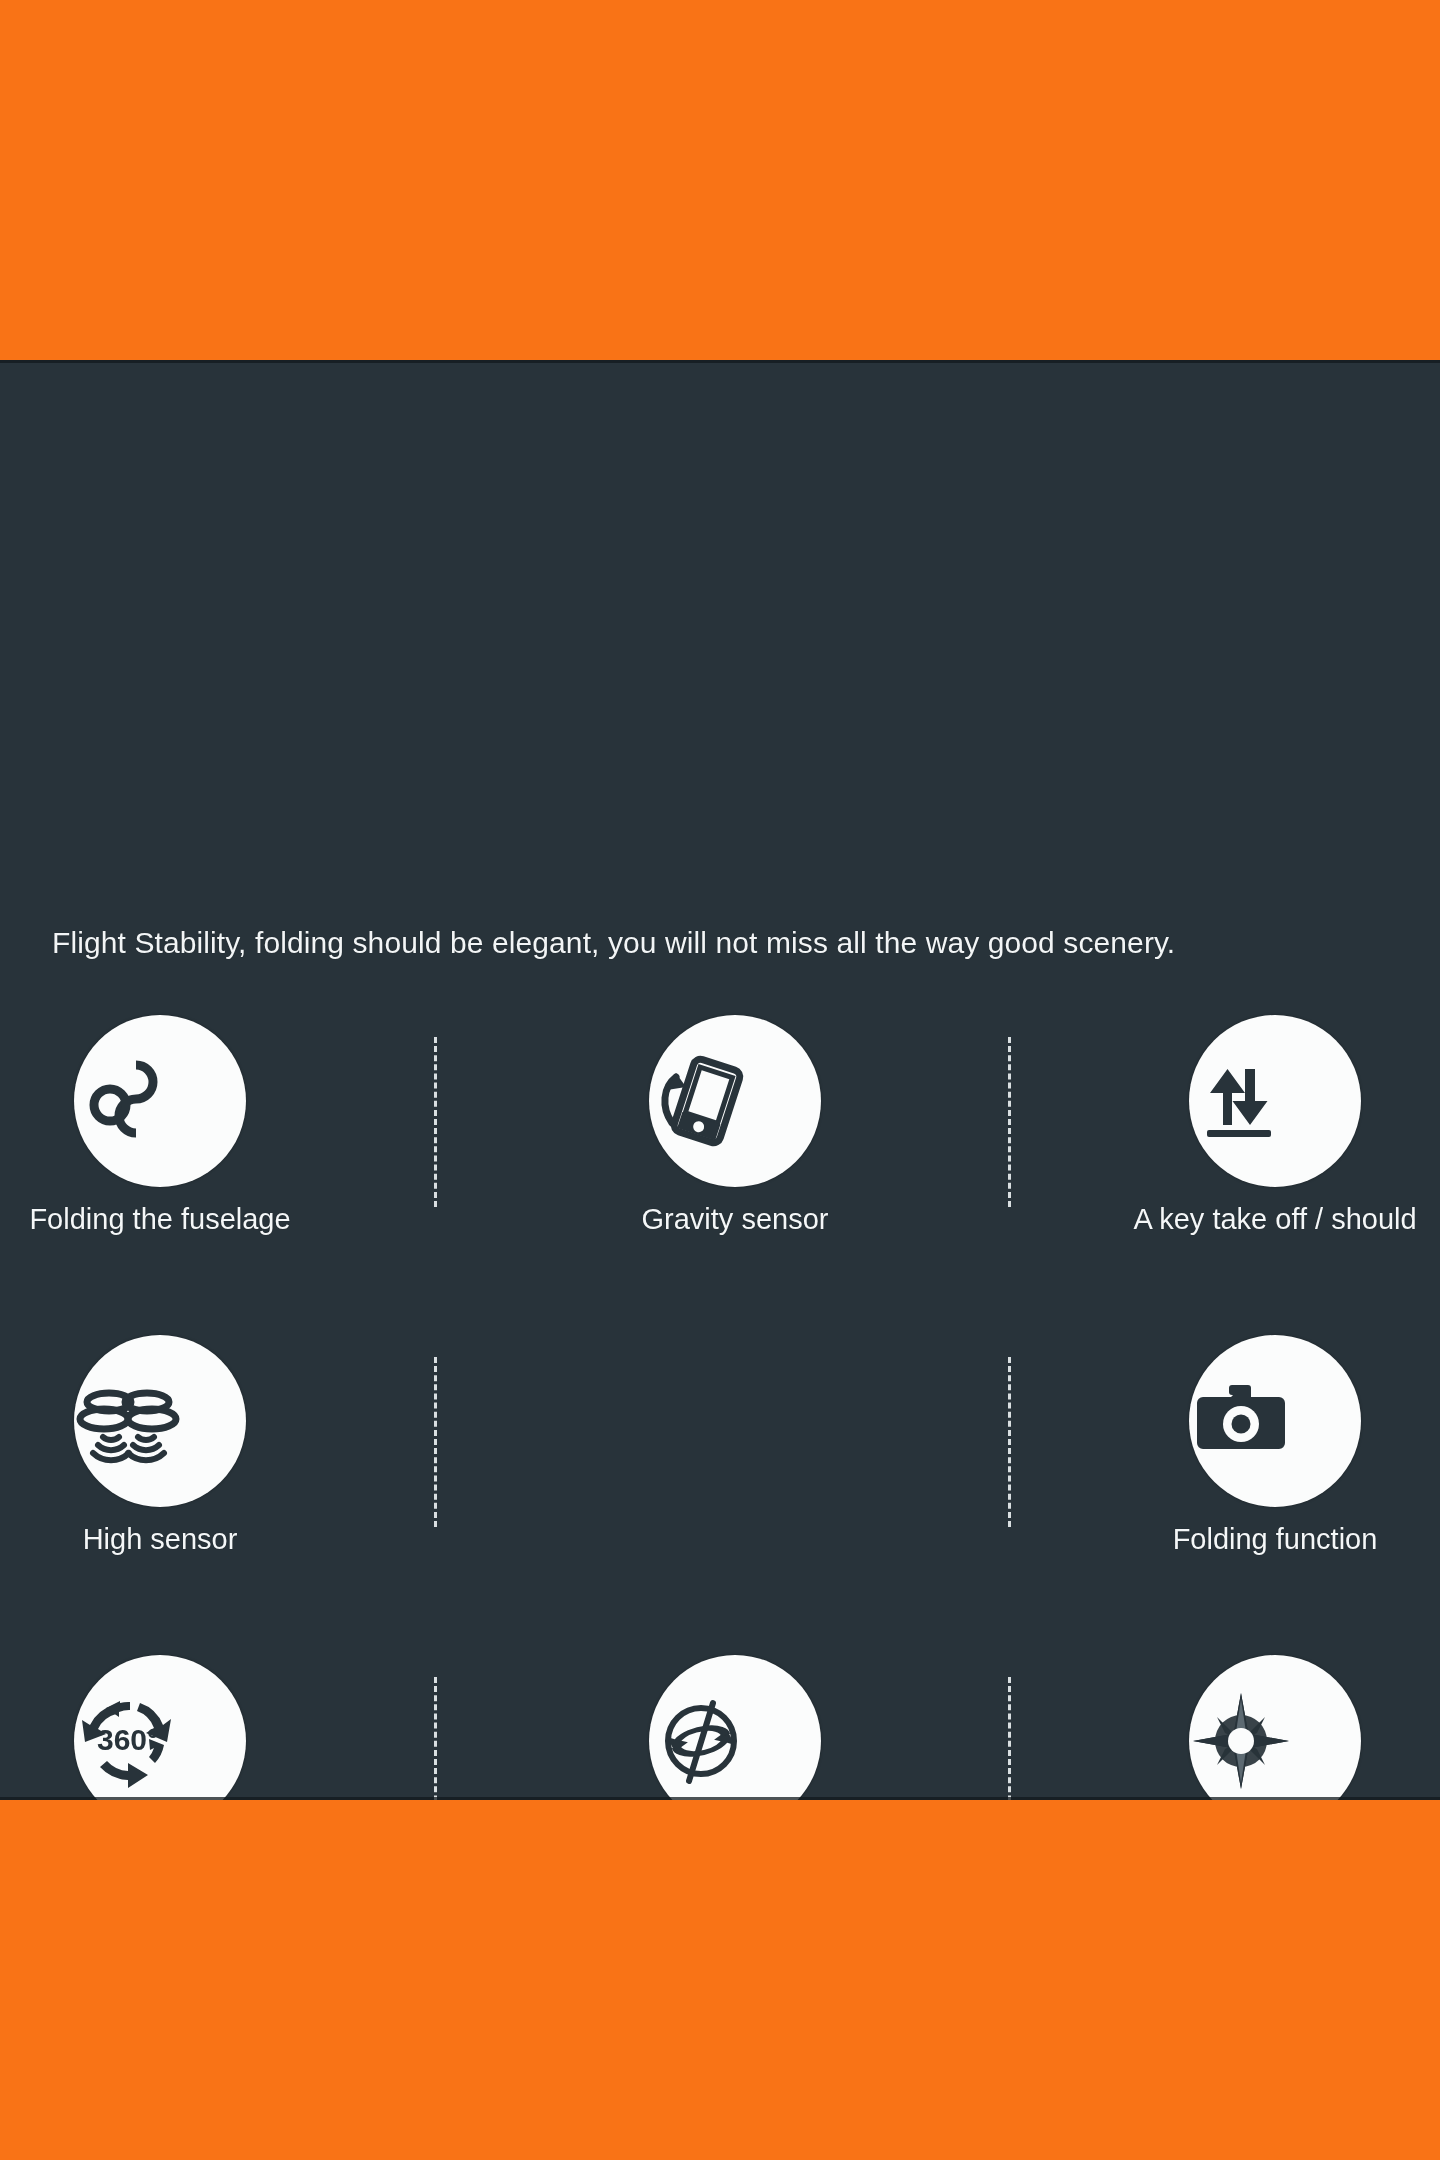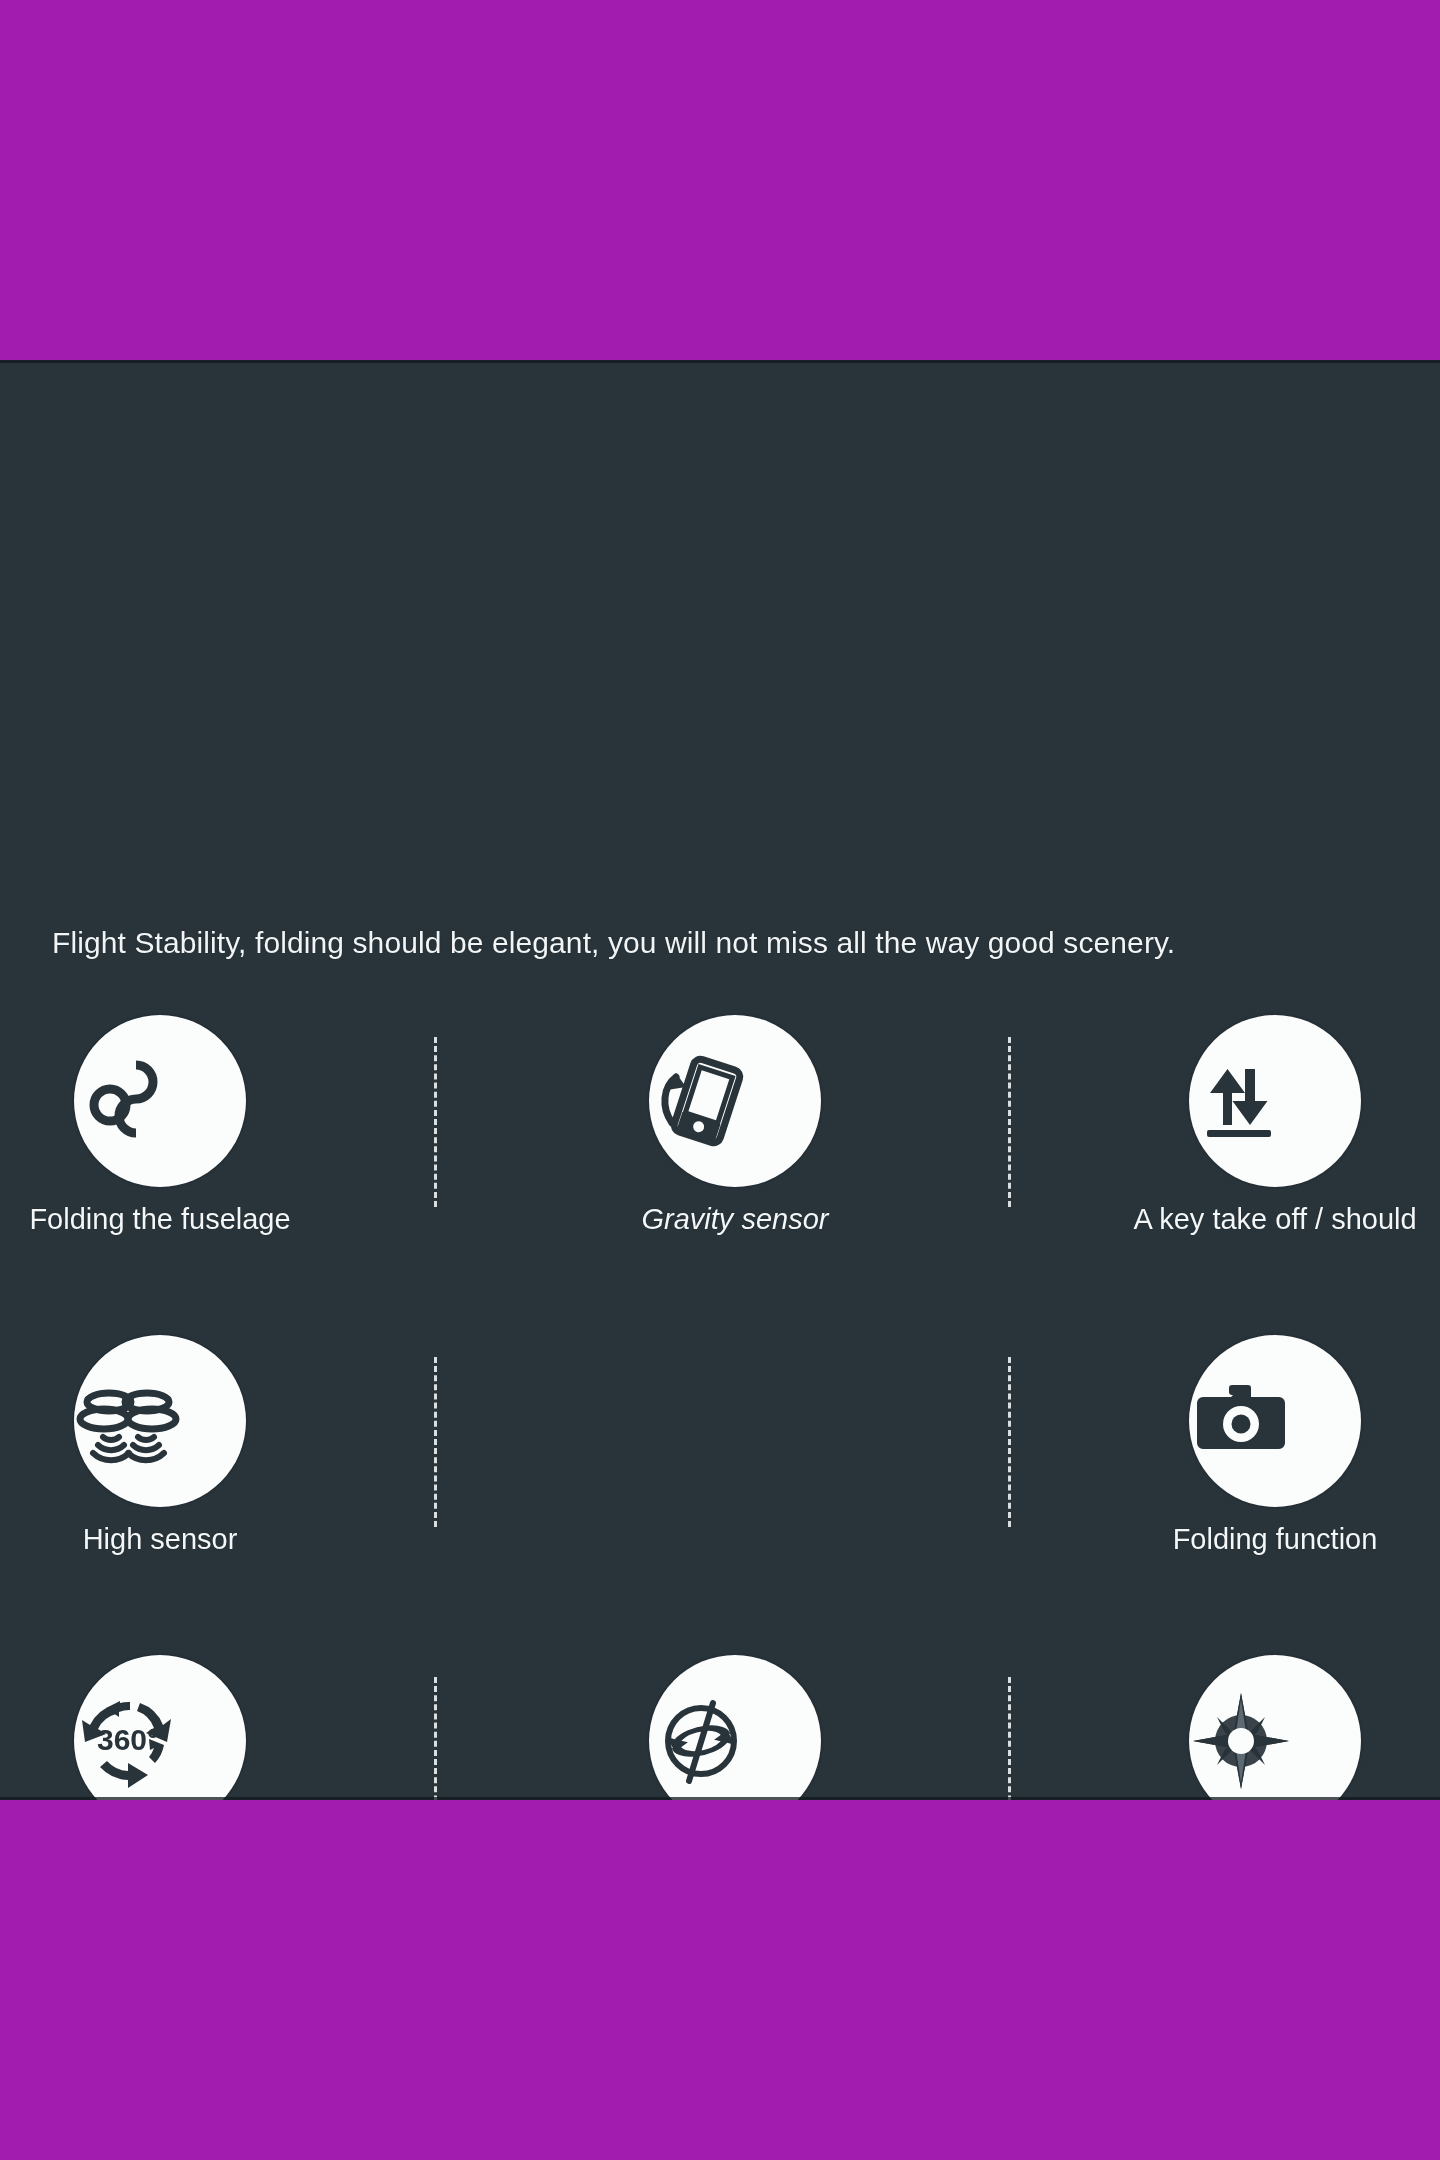--- a/index.html
+++ b/index.html
@@ -12,21 +12,21 @@
     height: 2160px;
     font-family: "Liberation Sans", sans-serif;
     overflow: hidden;
     position: relative;
   }
 
   
   #page {
     position: absolute;
     inset: 0;
-    background: #a21caf;
+    background: #f97316;
   }
 
   
   #panel {
     position: absolute;
     left: 0;
     top: 360px;
     width: 1440px;
     height: 1440px;
     background: #28333a;
@@ -75,21 +75,21 @@
   }
   .cell {
     position: absolute;
     top: 0;
     width: 430px;
     display: flex;
     flex-direction: column;
     align-items: center;
   }
   .cell.c0 { left: -55px; }
-  .cell.c1 { left: 520px; font-style: italic; }
+  .cell.c1 { left: 520px; }
   .cell.c2 { left: 1060px; }
 
   .disc {
     width: 172px;
     height: 172px;
     border-radius: 50%;
     background: #fbfcfc;
     display: flex;
     align-items: center;
     justify-content: flex-start;

